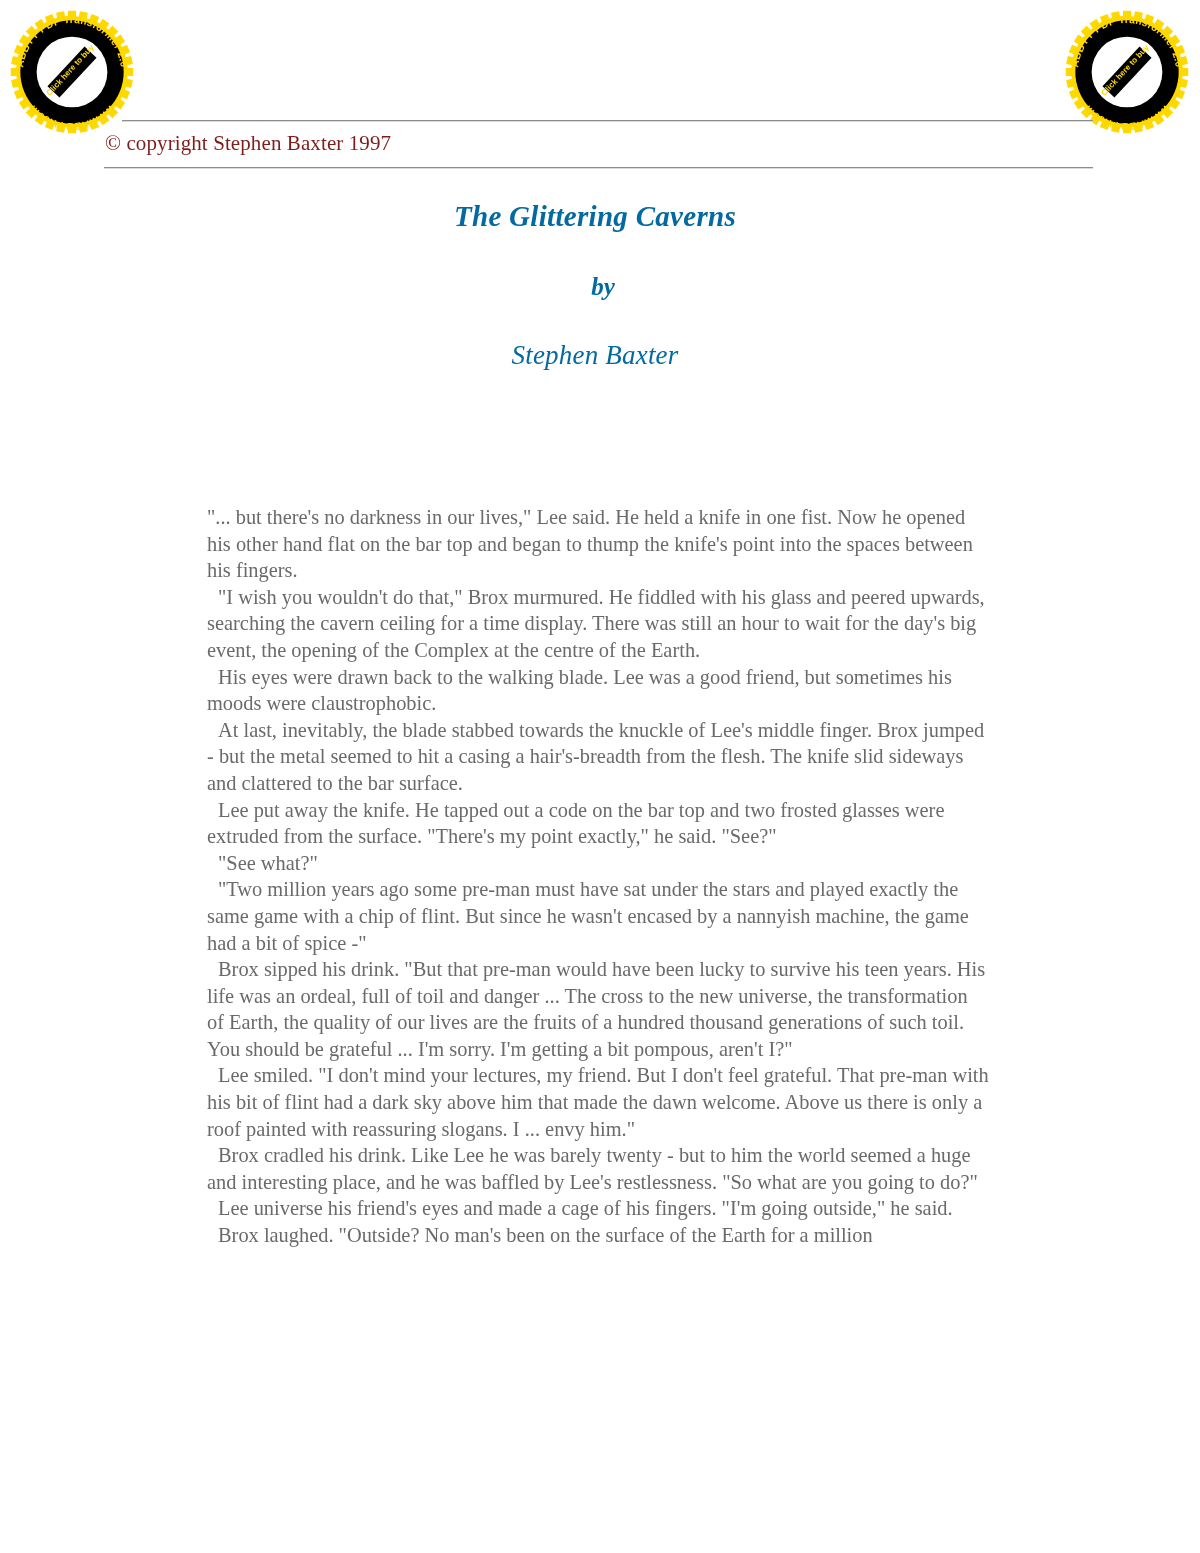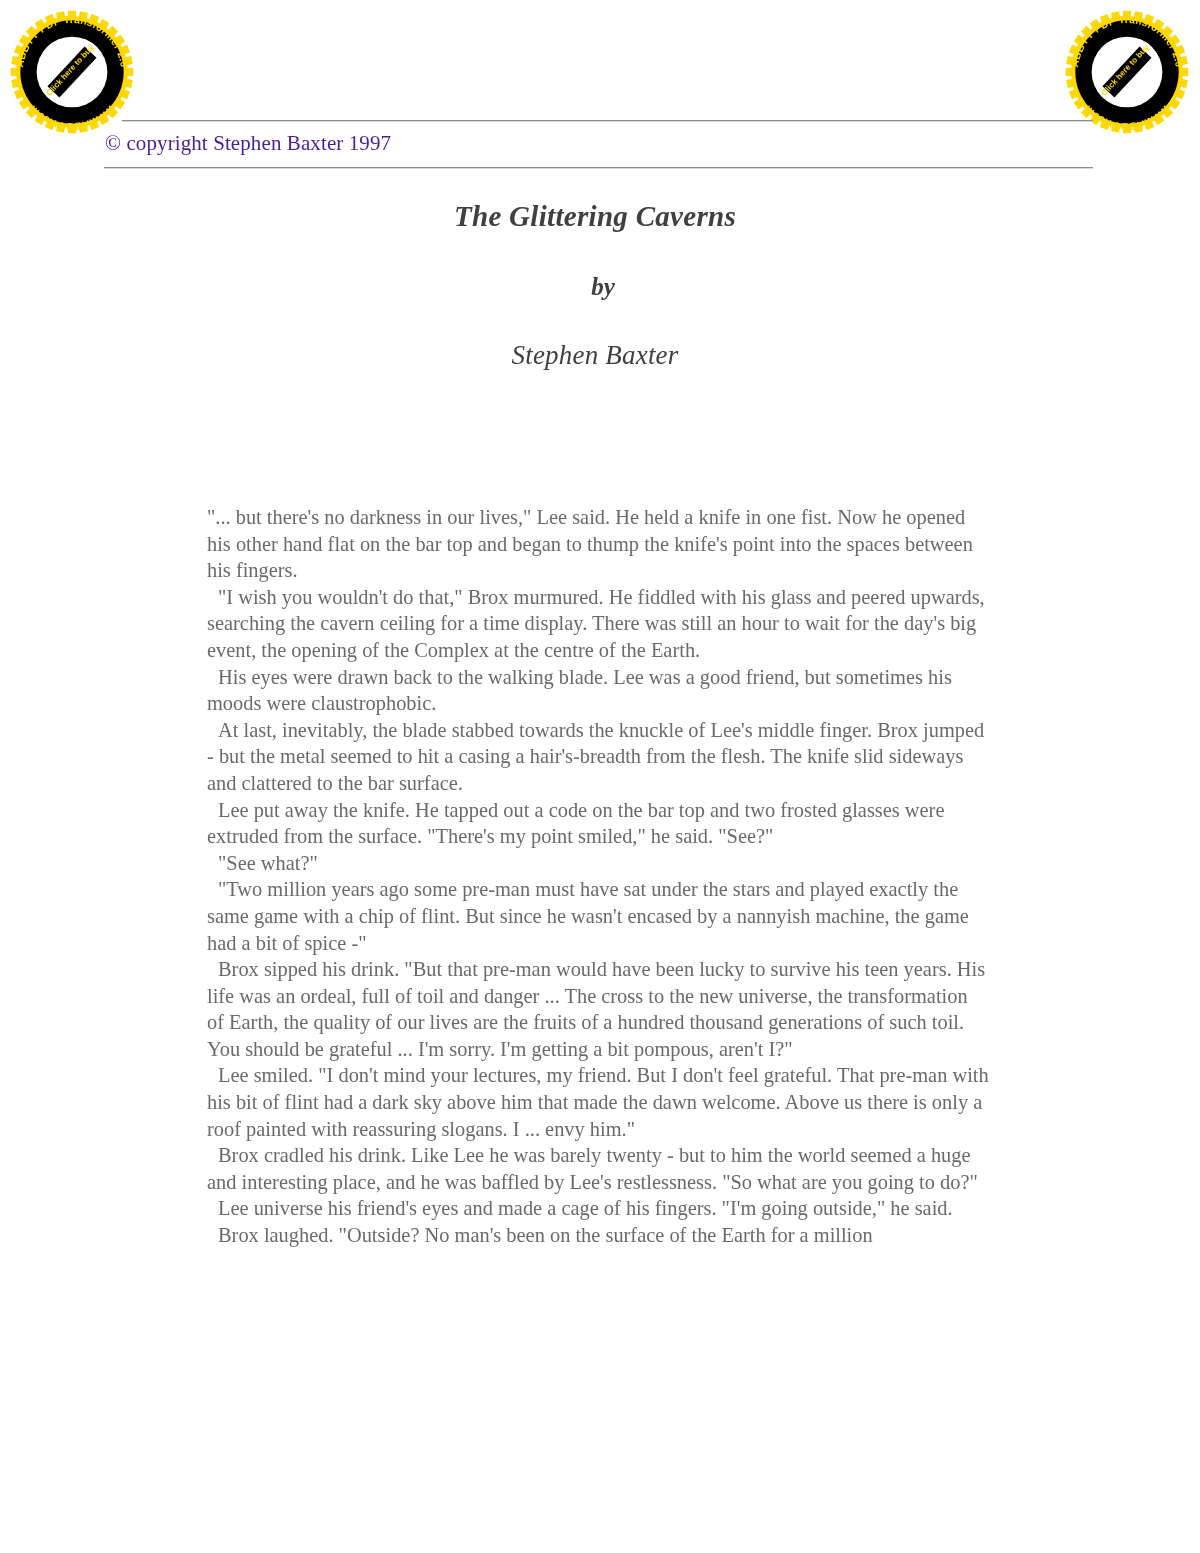--- a/index.html
+++ b/index.html
@@ -32,33 +32,33 @@
     background: linear-gradient(to bottom, #8d8d8d 0%, #8d8d8d 50%, #d9d9d9 50%, #d9d9d9 100%);
   }
   .rule-top    { left: 122px; top: 120px; width: 971px; }
   .rule-bottom { left: 104px; top: 167px; width: 989px; }
 
   .copyright {
     position: absolute;
     left: 105px;
     top: 131px;
     font-size: 21px;
-    color: #4c1d95;
+    color: #7f1d1d;
     letter-spacing: 0.1px;
     white-space: nowrap;
   }
 
   
   .title-block {
     position: absolute;
     left: 0;
     top: 200px;
     width: 1190px;
     text-align: center;
-    color: #404040;
+    color: #0369a1;
   }
   .title-main {
     font-size: 29px;
     font-weight: bold;
     font-style: italic;
     letter-spacing: 0.3px;
   }
   .title-by {
     margin-top: 40px;
     font-size: 25px;
@@ -258,21 +258,21 @@
     <div class="title-main">The Glittering Caverns</div>
     <div class="title-by">by</div>
     <div class="title-author">Stephen Baxter</div>
   </div>
 
   <div class="body-text">
     <p class="noindent">"... but there's no darkness in our lives," Lee said. He held a knife in one fist. Now he opened his other hand flat on the bar top and began to thump the knife's point into the spaces between his fingers.</p>
     <p>"I wish you wouldn't do that," Brox murmured. He fiddled with his glass and peered upwards, searching the cavern ceiling for a time display. There was still an hour to wait for the day's big event, the opening of the Complex at the centre of the Earth.</p>
     <p>His eyes were drawn back to the walking blade. Lee was a good friend, but sometimes his moods were claustrophobic.</p>
     <p>At last, inevitably, the blade stabbed towards the knuckle of Lee's middle finger. Brox jumped - but the metal seemed to hit a casing a hair's-breadth from the flesh. The knife slid sideways and clattered to the bar surface.</p>
-    <p>Lee put away the knife. He tapped out a code on the bar top and two frosted glasses were extruded from the surface. "There's my point smiled," he said. "See?"</p>
+    <p>Lee put away the knife. He tapped out a code on the bar top and two frosted glasses were extruded from the surface. "There's my point exactly," he said. "See?"</p>
     <p>"See what?"</p>
     <p>"Two million years ago some pre-man must have sat under the stars and played exactly the same game with a chip of flint. But since he wasn't encased by a nannyish machine, the game had a bit of spice -"</p>
     <p>Brox sipped his drink. "But that pre-man would have been lucky to survive his teen years. His life was an ordeal, full of toil and danger ... The cross to the new universe, the transformation of Earth, the quality of our lives are the fruits of a hundred thousand generations of such toil. You should be grateful ... I'm sorry. I'm getting a bit pompous, aren't I?"</p>
     <p>Lee smiled. "I don't mind your lectures, my friend. But I don't feel grateful. That pre-man with his bit of flint had a dark sky above him that made the dawn welcome. Above us there is only a roof painted with reassuring slogans. I ... envy him."</p>
     <p>Brox cradled his drink. Like Lee he was barely twenty - but to him the world seemed a huge and interesting place, and he was baffled by Lee's restlessness. "So what are you going to do?"</p>
     <p>Lee universe his friend's eyes and made a cage of his fingers. "I'm going outside," he said.</p>
     <p>Brox laughed. "Outside? No man's been on the surface of the Earth for a million</p>
   </div>
 
 </div>

